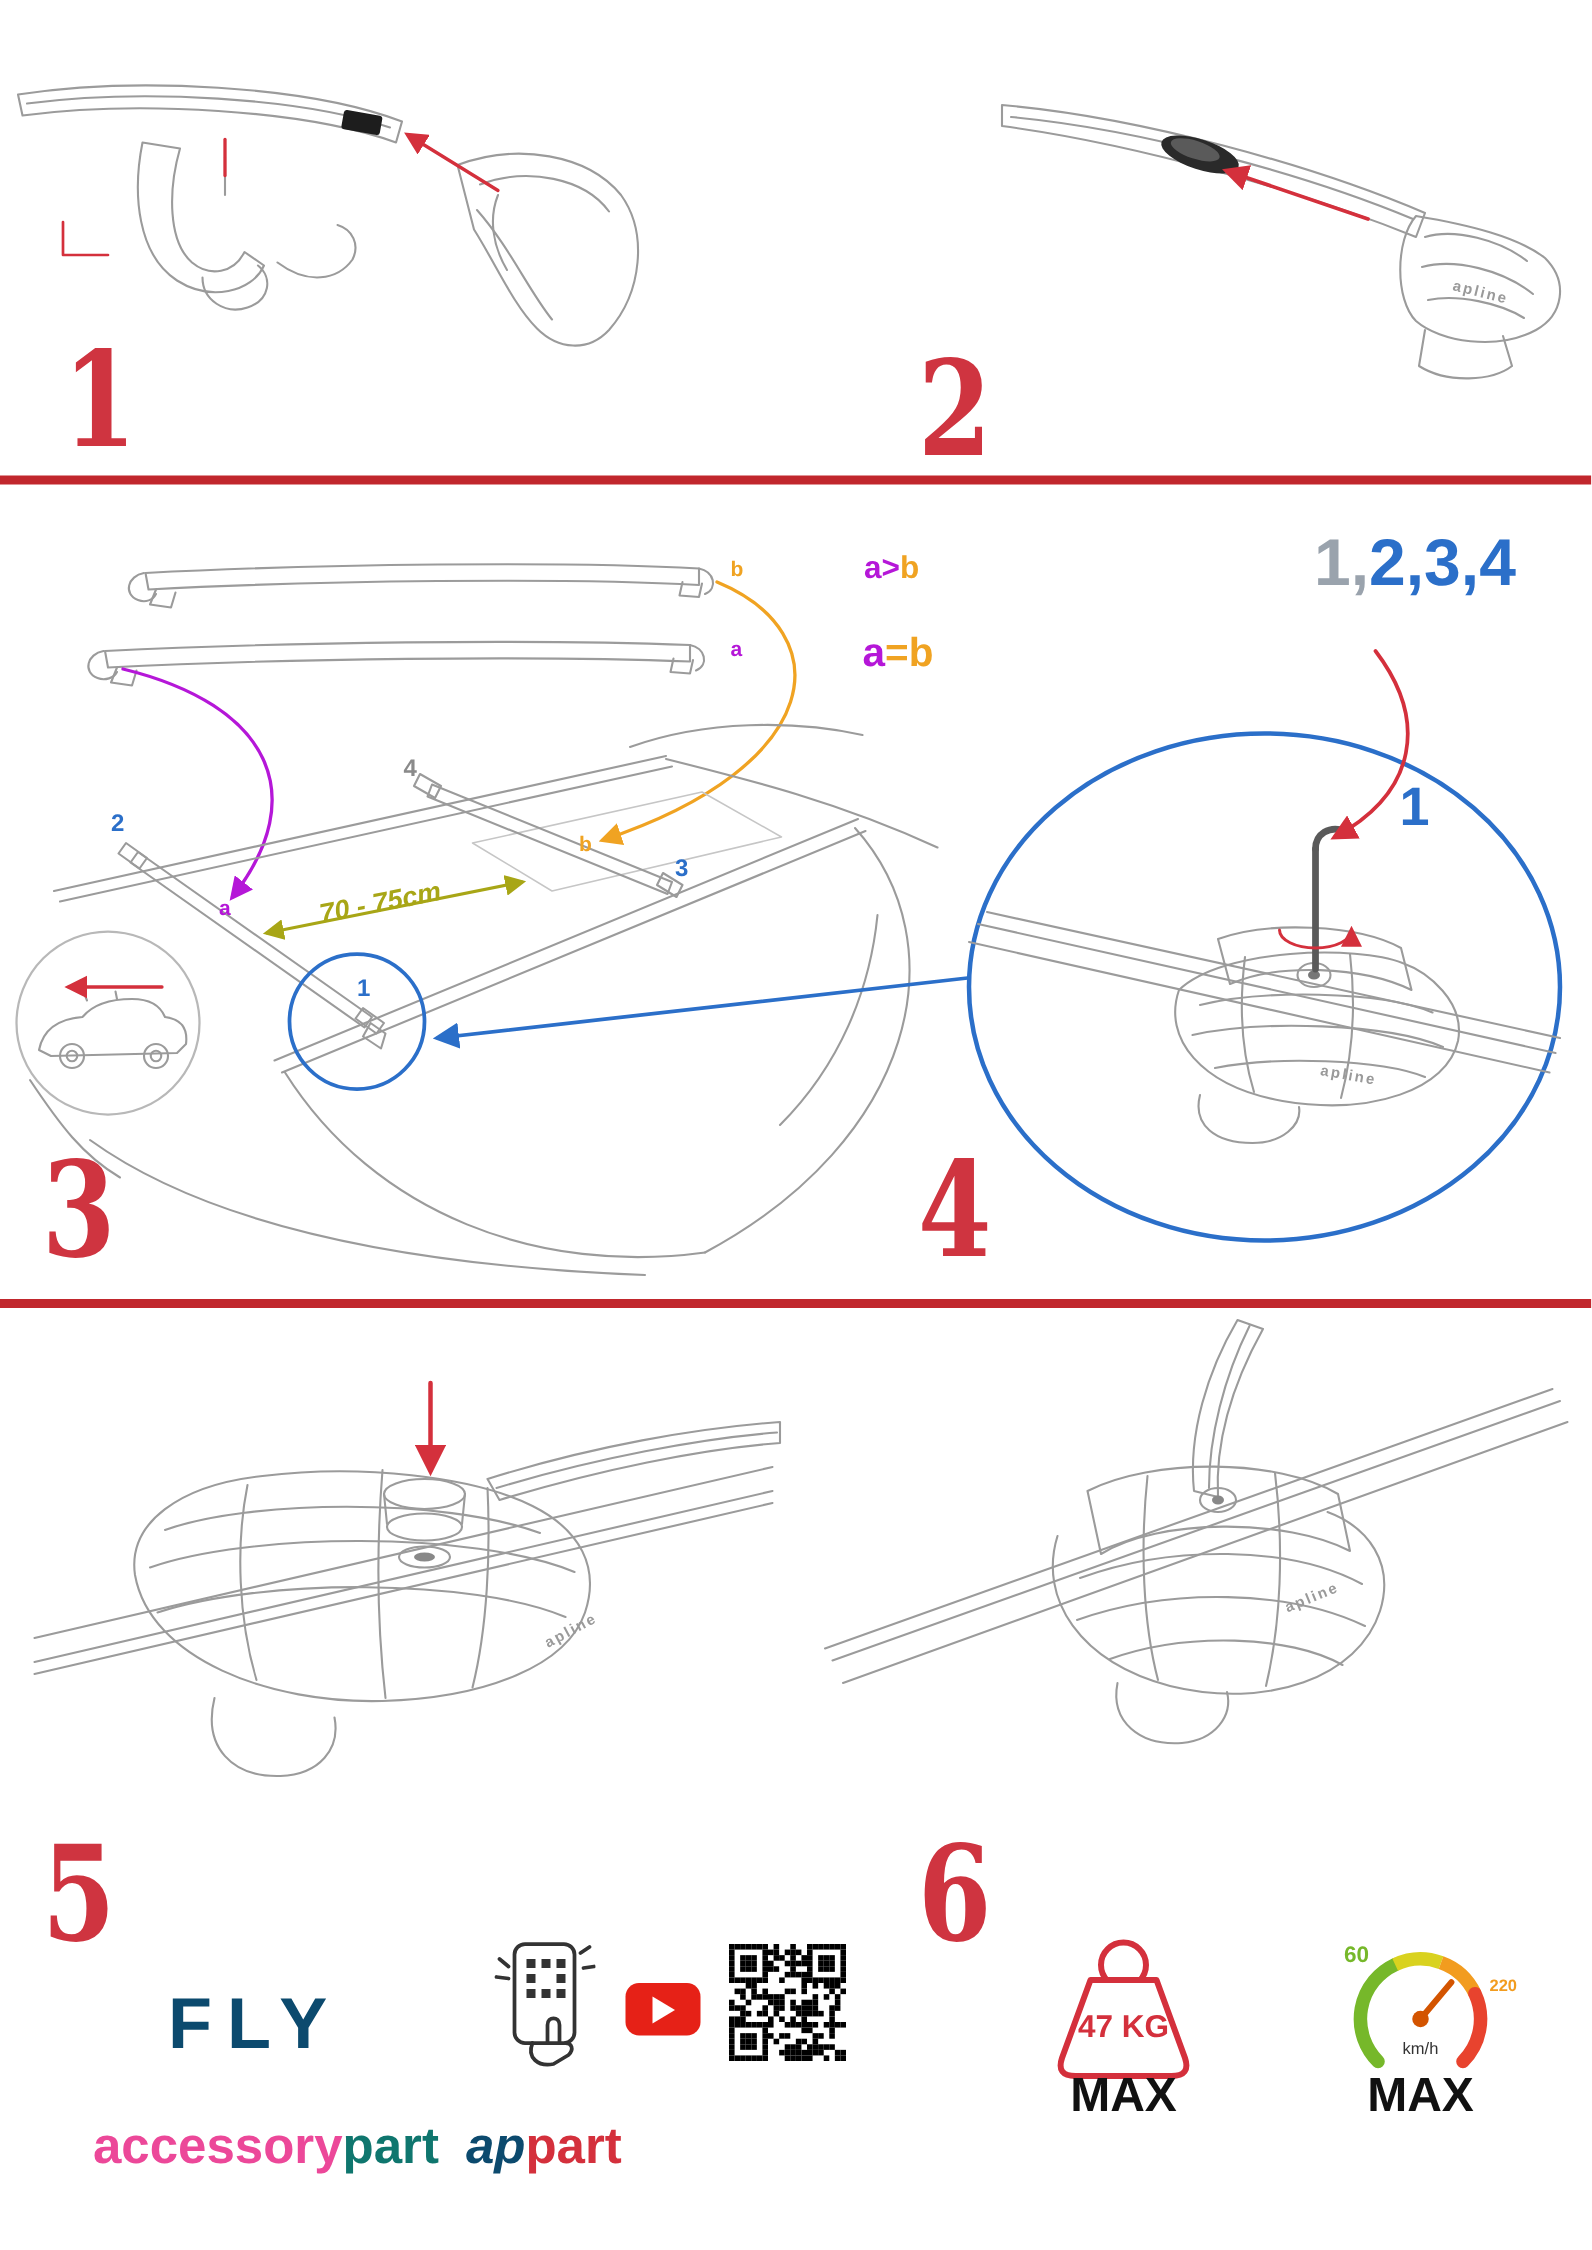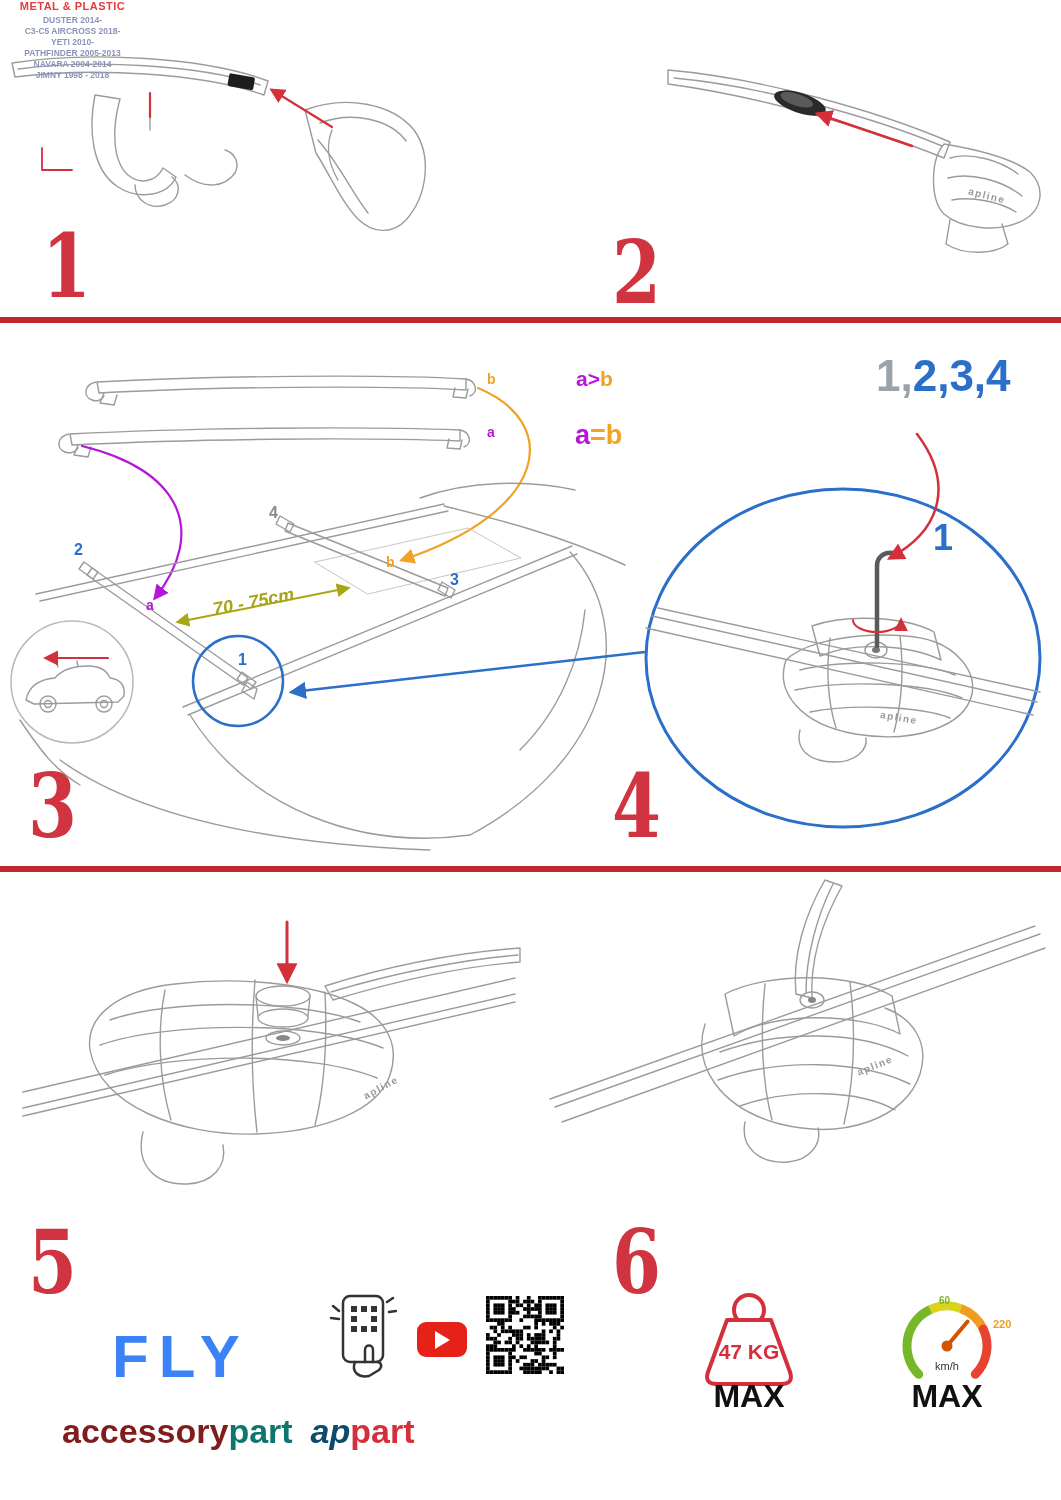--- a/index.html
+++ b/index.html
@@ -46,31 +46,20 @@
       <path d="M318,105 C340,130 352,158 368,178"></path>
       <path d="M332,95 C326,110 328,128 338,145"></path>
     </g>
     <g stroke="#d4303c" stroke-width="2.2">
       <path d="M332,92 L272,55" marker-end="url(#m-red-1)"></path>
       <path d="M150,58 L150,82"></path>
       <path d="M42,113 L42,135 L72,135" stroke-width="1.8"></path>
     </g>
   </svg>
 
-  <div class="abs" style="left:95;top:206;width:145px;text-align:center;">
-    <div style="font-size:11px;font-weight:700;color:#e23b3b;letter-spacing:.5px;">METAL &amp; PLASTIC</div>
-    <div class="models" style="margin-top:3px;">
-      <div>DUSTER 2014-</div>
-      <div>C3-C5 AIRCROSS 2018-</div>
-      <div>YETI 2010-</div>
-      <div>PATHFINDER 2005-2013</div>
-      <div>NAVARA 2004-2014</div>
-      <div>JIMNY 1998 - 2018</div>
-    </div>
-  </div>
 
   <div class="stepnum" style="left:42px;top:222px;">1</div>
 
   <svg class="abs" style="left:650;top:48;" width="405" height="215" viewBox="0 0 405 215" fill="none" stroke="#9b9b9b" stroke-width="1.4" stroke-linecap="round" stroke-linejoin="round">
     <defs>
       <marker id="m-red-2" viewBox="0 0 10 10" refX="8" refY="5" markerWidth="7" markerHeight="7" orient="auto-start-reverse">
         <path d="M0,0L10,5L0,10z" fill="#d4303c" stroke="none"></path>
       </marker>
     </defs>
     <g>
@@ -287,24 +276,24 @@
       <ellipse cx="272" cy="128" rx="4" ry="3" fill="#888" stroke="none"></ellipse>
       <path d="M205,250 C200,276 220,292 248,290 C270,288 282,272 278,256"></path>
     </g>
   </svg>
 
   <span class="clamp-logo" style="left:856px;top:1060px;transform:rotate(-22deg);">apline</span>
 
   <div class="stepnum" style="left:28px;top:1218px;">5</div>
   <div class="stepnum" style="left:612px;top:1218px;">6</div>
 
-  <div class="abs" style="left:112px;top:1322px;font-size:60px;letter-spacing:10px;color:#3b82f6;font-weight:700;font-family:'Liberation Sans',sans-serif;">FLY</div>
+  <div class="abs" style="left:112px;top:1322px;font-size:48px;letter-spacing:10px;color:#0c4a6e;font-weight:700;font-family:'Liberation Sans',sans-serif;">FLY</div>
 
   <div class="abs" style="left:62px;top:1412px;font-size:34px;font-weight:700;">
-    <span style="color:#7f1d1d;">accessory</span><span style="color:#0f766e;">part</span><span style="display:inline-block;width:18px;"></span><span style="color:#0c4a6e;font-style:italic;">ap</span><span style="color:#d4303c;">part</span>
+    <span style="color:#ec4899;">accessory</span><span style="color:#0f766e;">part</span><span style="display:inline-block;width:18px;"></span><span style="color:#0c4a6e;font-style:italic;">ap</span><span style="color:#d4303c;">part</span>
   </div>
 
   <svg class="abs" style="left:325;top:1292;" width="72" height="88" viewBox="0 0 72 88" fill="none" stroke="#333" stroke-width="2.5" stroke-linecap="round" stroke-linejoin="round">
     <rect x="18" y="4" width="40" height="66" rx="7"></rect>
     <g fill="#333" stroke="none">
       <rect x="26" y="14" width="6" height="6"></rect>
         <rect x="36" y="14" width="6" height="6"></rect>
         <rect x="46" y="14" width="6" height="6"></rect>
       <rect x="26" y="24" width="6" height="6"></rect>
         <rect x="46" y="24" width="6" height="6"></rect>
@@ -578,18 +567,18 @@
   <div class="abs" style="left:693px;top:1378px;width:112px;text-align:center;font-size:32px;font-weight:700;color:#111;">MAX</div>
 
   <svg class="abs" style="left:883;top:1286;" width="128" height="112" viewBox="0 0 128 112" fill="none">
     <path d="M35.7,88.3 A40,40 0 0 1 47.1,23.7" stroke="#76b82a" stroke-width="9" stroke-linecap="round"></path>
     <path d="M47.1,23.7 A40,40 0 0 1 77.7,22.4" stroke="#d9d21f" stroke-width="9"></path>
     <path d="M77.7,22.4 A40,40 0 0 1 100.3,43.1" stroke="#f29c1f" stroke-width="9"></path>
     <path d="M100.3,43.1 A40,40 0 0 1 92.3,88.3" stroke="#e8432e" stroke-width="9" stroke-linecap="round"></path>
     <line x1="64" y1="60" x2="84.6" y2="35.5" stroke="#d35400" stroke-width="4" stroke-linecap="round"></line>
     <circle cx="64" cy="60" r="5.5" fill="#d35400"></circle>
   </svg>
-  <div class="abs" style="left:939px;top:1295px;font-size:10px;font-weight:700;color:#76b82a;">60</div>
+  <div class="abs" style="left:896px;top:1295px;font-size:15px;font-weight:700;color:#76b82a;">60</div>
   <div class="abs" style="left:993px;top:1318px;font-size:11px;font-weight:700;color:#f29c1f;">220</div>
   <div class="abs" style="left:912px;top:1360px;width:70px;text-align:center;font-size:11px;color:#333;">km/h</div>
   <div class="abs" style="left:885px;top:1378px;width:124px;text-align:center;font-size:32px;font-weight:700;color:#111;">MAX</div>
 
 </div>
 
 </body></html>

